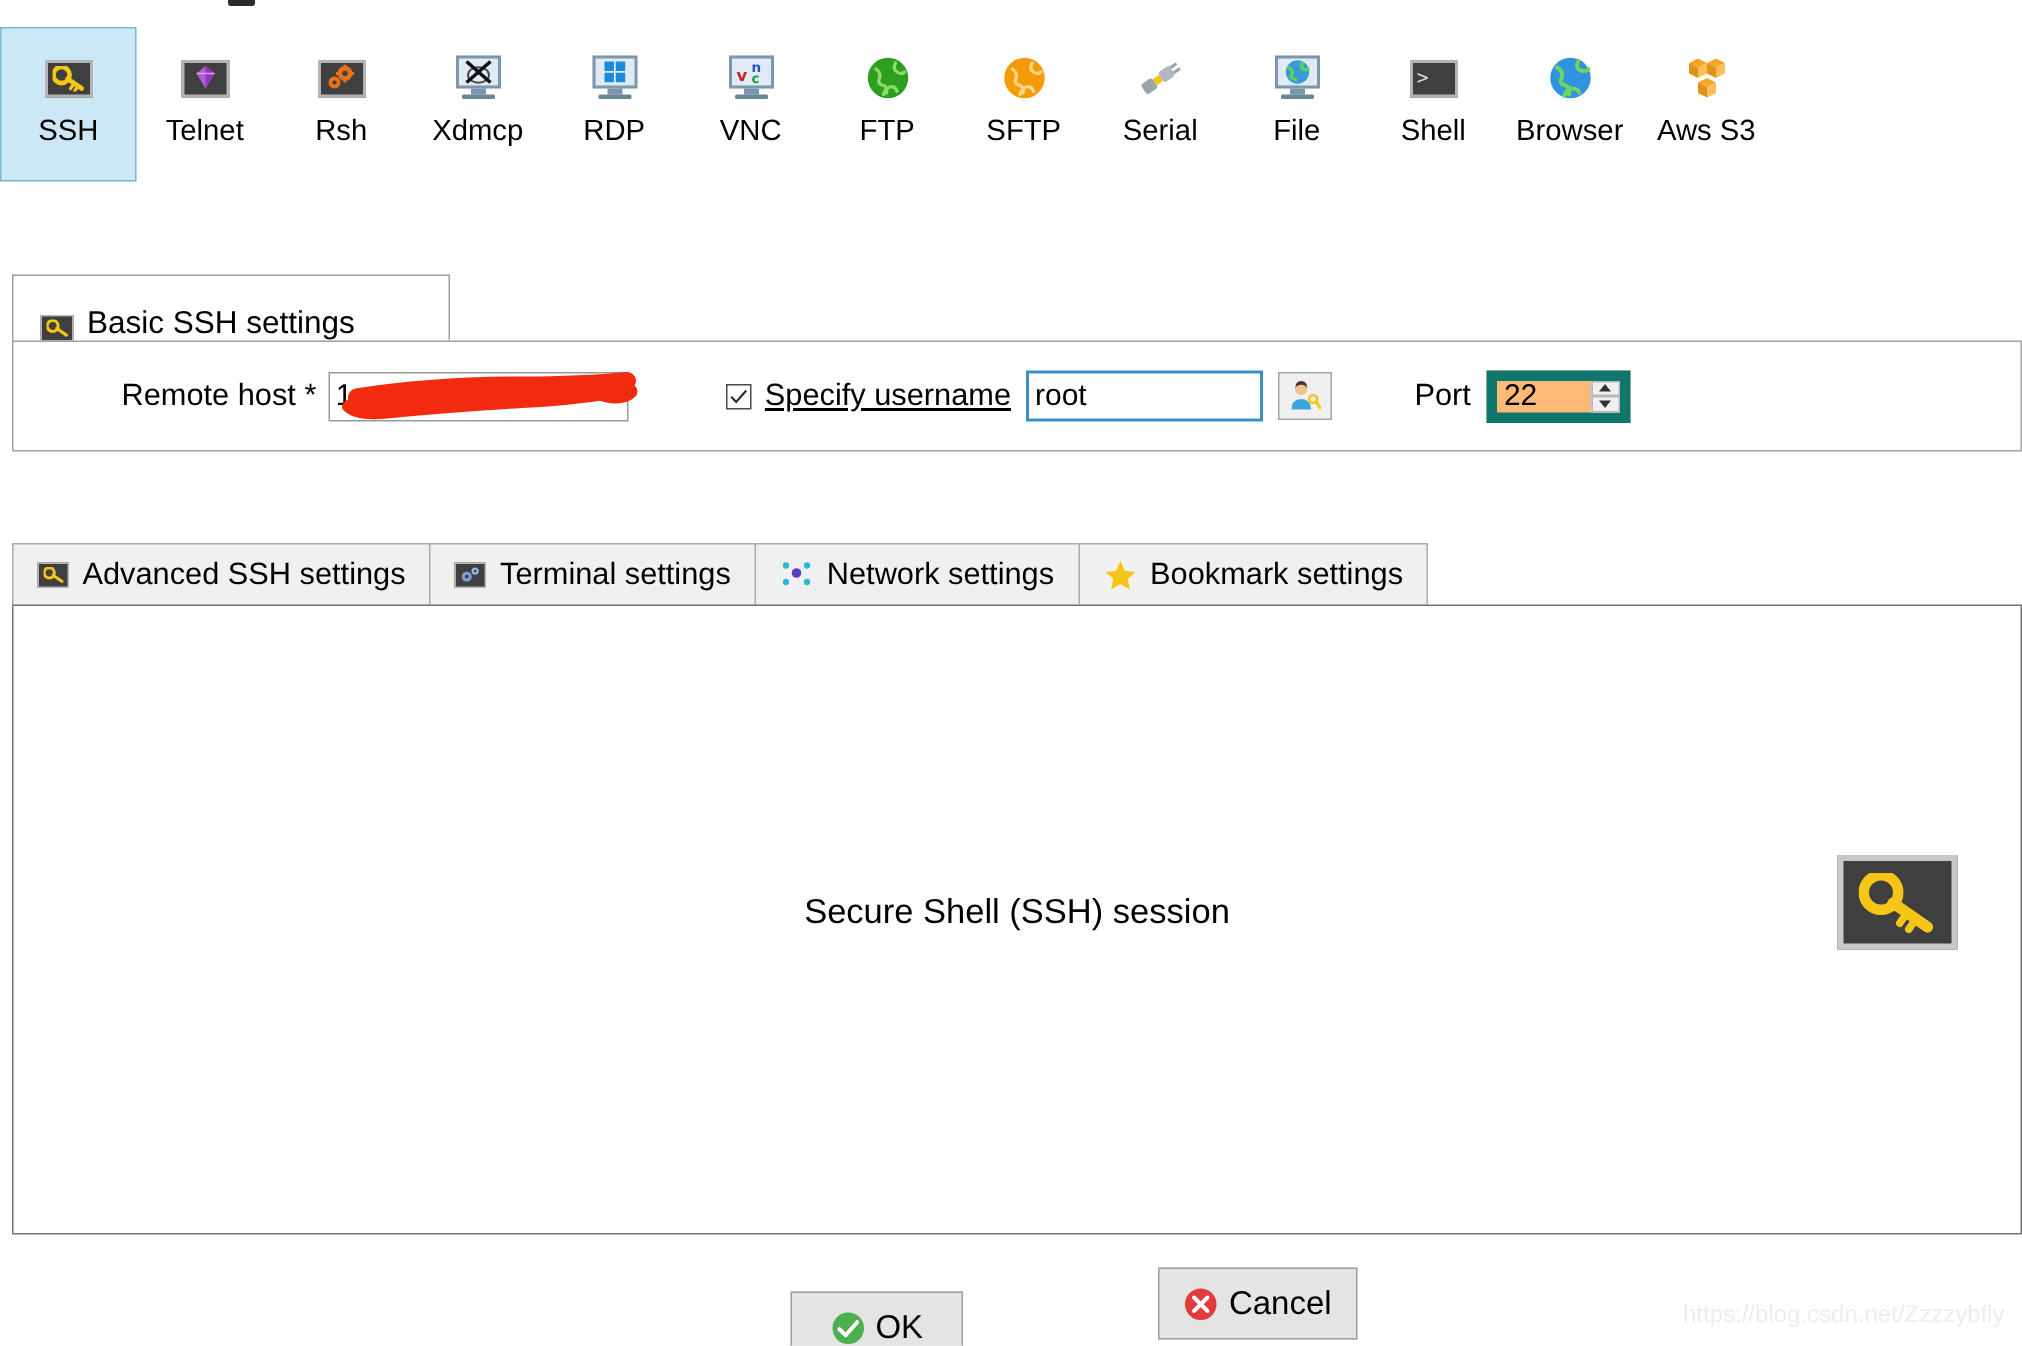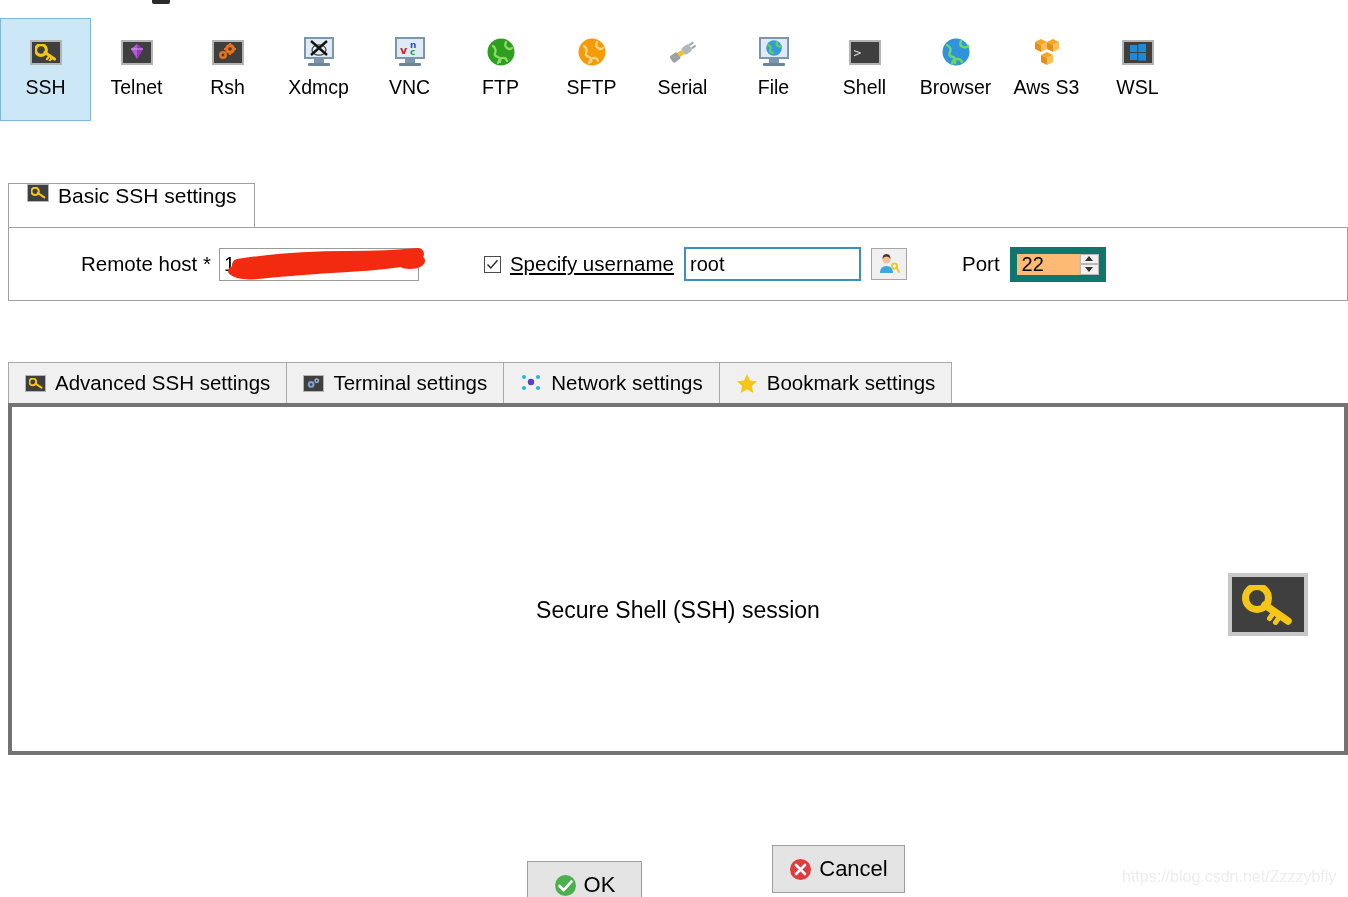--- a/index.html
+++ b/index.html
@@ -84,25 +84,25 @@
 
   
   .basic-group {
     position: absolute;
     left: 8px; top: 183px;
     width: 1340px; height: 118px;
   }
   .basic-tabhead {
     position: absolute;
     left: 0; top: 0;
-    width: 247px; height: 45px;
+    width: 292px; height: 45px;
     border: 1px solid #a0a0a0;
     border-bottom: none;
     background: #ffffff;
-    display: flex; align-items: flex-start;
+    display: flex; align-items: flex-end;
     padding-left: 18px;
     gap: 9px;
   }
   .basic-tabhead .tab-title {
     font-size: 21px; color: #000;
   }
   .basic-body {
     position: absolute;
     left: 0; top: 44px;
     width: 1340px; height: 74px;
@@ -215,22 +215,22 @@
     padding: 13px 16px;
     font-size: 20.5px;
     color: #000;
     white-space: nowrap;
   }
   .subtab:last-child { border-right: 1px solid #a9a9a9; }
 
   .tabpanel {
     position: absolute;
     left: 8px; top: 403px;
-    width: 1340px; height: 352px;
-    border: 4px solid #737373;
+    width: 1340px; height: 420px;
+    border: 1px solid #737373;
     background: #ffffff;
   }
   .panel-caption {
     position: absolute;
     left: 0; right: 0;
     top: 190px;
     text-align: center;
     font-size: 23px;
     color: #000;
   }
@@ -339,20 +339,37 @@
               <path d="M3 2 L19 16 M19 2 L3 16" stroke="#111" stroke-width="2.4"></path>
             </svg>
           </div>
           <div class="stand"></div>
             <div class="base"></div>
         </div>
       </div>
       <div class="session-label">Xdmcp</div>
     </div>
 
+    <div class="session-item">
+      <div class="session-icon">
+        <div class="ico-monitor">
+          <div class="screen">
+            <svg class="glyph" width="16" height="16" viewBox="0 0 16 16">
+              <rect x="1" y="1" width="6.3" height="6.3" fill="#1c8adb"></rect>
+              <rect x="8.5" y="1" width="6.3" height="6.3" fill="#1c8adb"></rect>
+              <rect x="1" y="8.5" width="6.3" height="6.3" fill="#1c8adb"></rect>
+              <rect x="8.5" y="8.5" width="6.3" height="6.3" fill="#1c8adb"></rect>
+            </svg>
+          </div>
+          <div class="stand"></div>
+            <div class="base"></div>
+        </div>
+      </div>
+      <div class="session-label">RDP</div>
+    </div>
 
     <div class="session-item">
       <div class="session-icon">
         <div class="ico-monitor">
           <div class="screen">
             <svg class="glyph" width="24" height="17" viewBox="0 0 24 17">
               <text x="2" y="14" font-family="DejaVu Sans, sans-serif" font-size="11" font-weight="bold" fill="#d32020">v</text>
               <text x="12" y="8" font-family="DejaVu Sans, sans-serif" font-size="9" font-weight="bold" fill="#2b52c9">n</text>
               <text x="12" y="15" font-family="DejaVu Sans, sans-serif" font-size="9" font-weight="bold" fill="#1e9e3e">c</text>
             </svg>
@@ -447,33 +464,20 @@
             <path d="M27 4 v7 l-6 3 v-7 z" fill="#fbbe58"></path>
             <path d="M9 17 l6-3 l6 3 l-6 3 z"></path>
             <path d="M9 17 v7 l6 3 v-7 z" fill="#e0931a"></path>
             <path d="M21 17 v7 l-6 3 v-7 z" fill="#fbbe58"></path>
           </g>
         </svg>
       </div>
       <div class="session-label">Aws S3</div>
     </div>
 
-    <div class="session-item">
-      <div class="session-icon">
-        <div class="ico-dark">
-          <svg class="glyph" width="18" height="18" viewBox="0 0 18 18">
-            <rect x="1" y="2" width="7.3" height="7" fill="#1c8adb"></rect>
-            <rect x="9.3" y="1" width="7.7" height="8" fill="#1c8adb"></rect>
-            <rect x="1" y="10" width="7.3" height="7" fill="#1c8adb"></rect>
-            <rect x="9.3" y="10" width="7.7" height="7.6" fill="#1c8adb"></rect>
-          </svg>
-        </div>
-      </div>
-      <div class="session-label">WSL</div>
-    </div>
   </div>
 
   <div class="basic-group">
 
     <div class="basic-tabhead">
       <span style="display:flex;">
         <span class="ico-dark" style="width:22px;height:18px;border-width:1px;">
           <svg class="glyph" width="15" height="12" viewBox="0 0 22 17">
             <circle cx="6" cy="6" r="5.4" fill="none" stroke="#f5c518" stroke-width="3.1"></circle>
             <circle cx="6" cy="6" r="1.8" fill="#3f3f3f"></circle>
@@ -490,21 +494,21 @@
 
       <input class="text-input" style="width: 200px; margin-left: 8px;" type="text" value="1">
 
       <span class="checkbox-box" style="margin-left:65px;">
         <svg class="tick" viewBox="0 0 13 13">
           <path d="M1.5 6.5 L4.8 10 L11.5 2.3" fill="none" stroke="#2b2b2b" stroke-width="1.4"></path>
         </svg>
       </span>
       <span class="field-label" style="margin-left:9px;text-decoration:underline;">Specify username</span>
 
-      <input class="text-input focused" style="width: 177px; margin-left: 10px; height: 34px;" type="text" value="root">
+      <input class="text-input focused" style="width: 158px; margin-left: 10px; height: 34px;" type="text" value="root">
 
       <span class="user-key-btn" style="margin-left:10px;">
         <span style="display:flex;">
           <svg class="glyph" width="22" height="22" viewBox="0 0 22 22">
             <circle cx="8.5" cy="6.5" r="4" fill="#f2c091"></circle>
             <path d="M4.5 6 q0-5 4-5 q4 0 4 5 q-1-2.5-4-2.5 q-3 0-4 2.5z" fill="#4a3526"></path>
             <path d="M2 20 q0-7 6.5-7 q6.5 0 6.5 7 z" fill="#3aa7dd"></path>
             <circle cx="16.5" cy="13" r="2.6" fill="none" stroke="#f5c518" stroke-width="1.8"></circle>
             <path d="M18.5 14.5 L21 19" stroke="#f5c518" stroke-width="1.8" stroke-linecap="round"></path>
           </svg>

